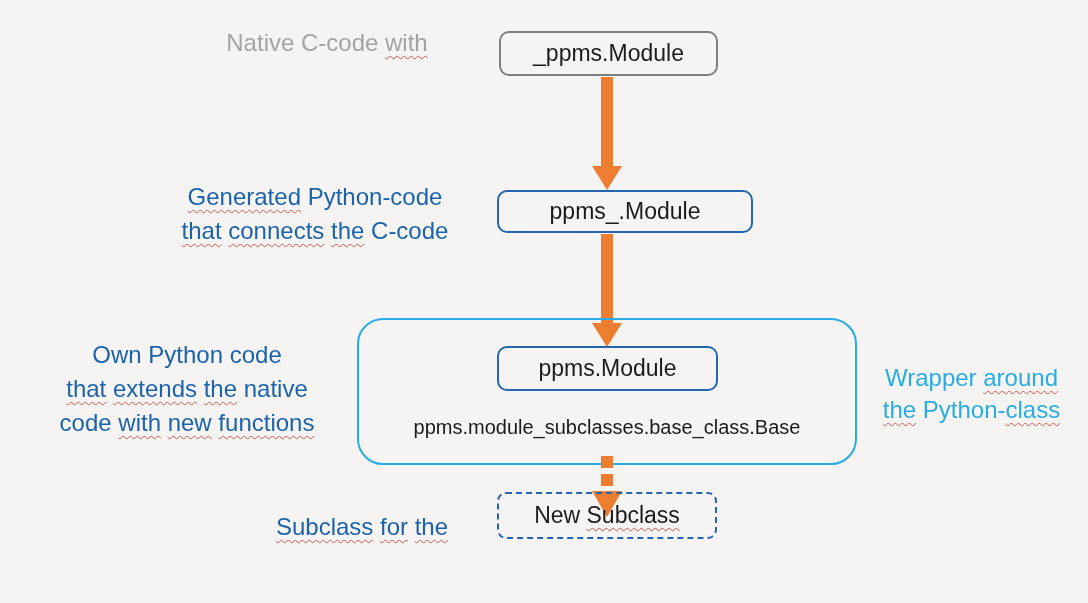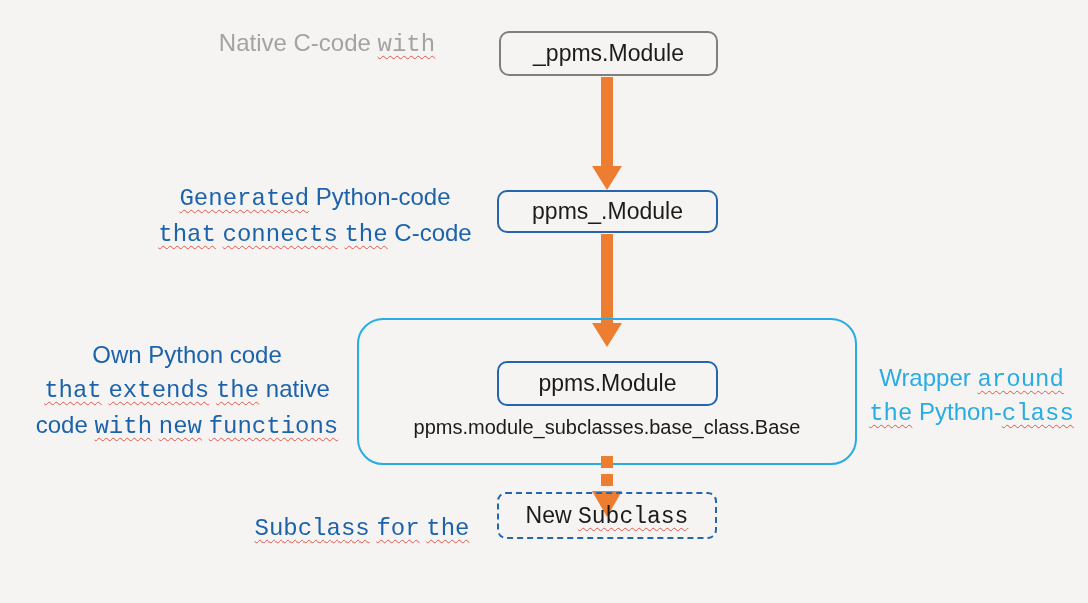--- a/index.html
+++ b/index.html
@@ -49,32 +49,31 @@
     color: #1B1B1B;
   }
   .arrow-svg { position: absolute; display: block; }
   .arrow-fill { fill: #ED7D31; }
   .sq {
     text-decoration-line: underline;
     text-decoration-style: wavy;
     text-decoration-color: #E0564C;
     text-decoration-thickness: 1px;
     text-underline-offset: 4px;
-    font-family: Liberation Mono, monospace;
   }
   
   #ann-native    { left: 162px; top: 26px;  width: 330px; }
   #node-native   { left: 499px; top: 31px;  width: 219px; height: 45px; }
   #arrow-1       { left: 591px; top: 77px; }
   #ann-generated { left: 145px; top: 180px; width: 340px; }
-  #node-generated{ left: 497px; top: 190px; width: 221px; height: 43px; }
+  #node-generated{ left: 497px; top: 190px; width: 256px; height: 43px; }
   #arrow-2       { left: 591px; top: 234px; }
   #wrapper-box   { left: 357px; top: 318px; width: 500px; height: 147px; }
   #ann-own       { left: 20px;  top: 338px; width: 334px; line-height: 34px; }
-  #node-wrapped  { left: 497px; top: 346px; width: 221px; height: 45px; margin-top: 15px; }
+  #node-wrapped  { left: 497px; top: 346px; width: 221px; height: 45px; }
   #base-class    { left: 357px; top: 416px; width: 500px; }
   #ann-wrapper   { left: 869px; top: 362px; width: 205px; line-height: 32px; }
   #arrow-3       { left: 592px; top: 455px; }
   #ann-subclass  { left: 227px; top: 510px; width: 270px; }
   #node-subclass { left: 497px; top: 492px; width: 220px; height: 47px; }
 </style>
 </head>
 <body>
 
 <div class="canvas">

